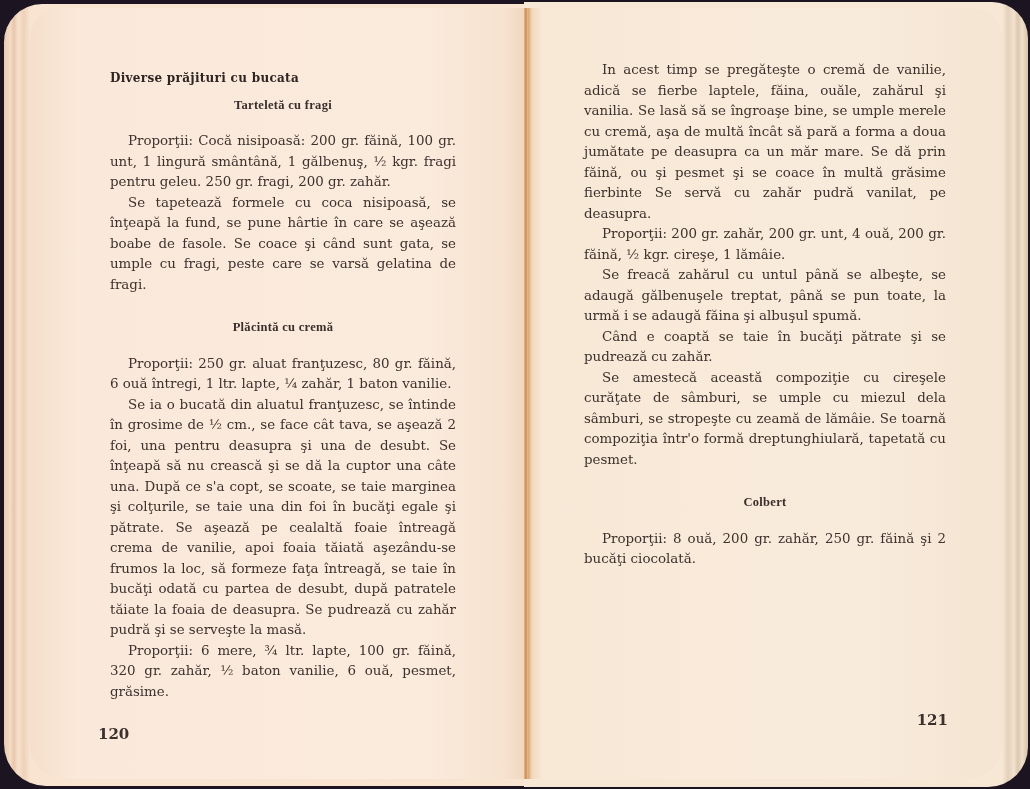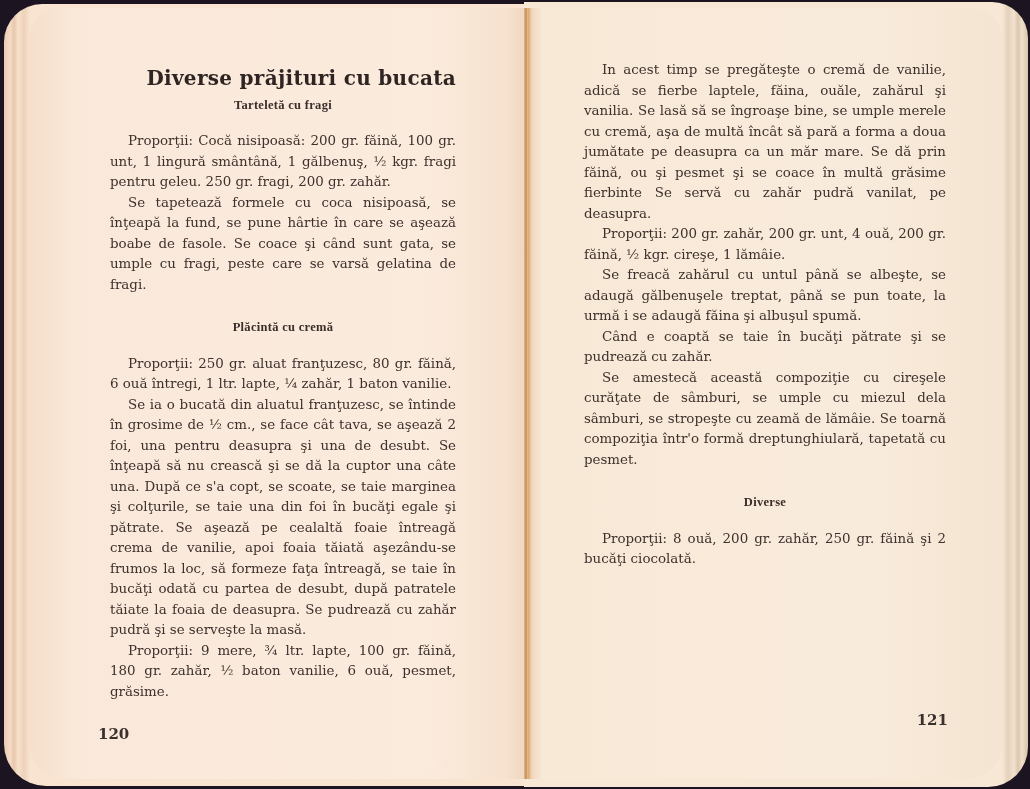--- a/index.html
+++ b/index.html
@@ -43,21 +43,21 @@
     }
     .text-block {
       position: absolute;
       font-size: 13.4px; line-height: 20.5px;
       text-align: justify;
       color: #3d312d;
     }
     .left .text-block { left: 80px; width: 346px; top: 50px; }
     .right .text-block { left: 56px; width: 362px; top: 52px; }
     .main-title {
-      text-align: right; font-weight: bold; font-size: 20px;
+      text-align: left; font-weight: bold; font-size: 12px;
       letter-spacing: 0.3px; margin: 10px 0 6px 0; color: #2e2422;
     }
     .recipe-title {
       text-align: center; font-weight: bold; font-size: 12.5px;
       margin: 0 0 16px 0; letter-spacing: 0.3px; color: #3a2e2b; font-family: Liberation Serif, serif;
     }
     .recipe-title.spaced { margin-top: 22px; }
     p { margin: 0; text-indent: 18px; }
     .page-number {
       position: absolute; font-size: 15px; font-weight: bold; color: #3a302d;
@@ -82,21 +82,21 @@
         <p>Se tapetează formele cu coca nisipoasă, se înţeapă la fund, se pune hârtie în care se aşează boabe de fasole. Se coace şi când sunt gata, se umple cu fragi, peste care se varsă gelatina de fragi.</p>
       </div>
 
       <div>
         <div class="recipe-title spaced">Plăcintă cu cremă</div>
         <p>Proporţii: 250 gr. aluat franţuzesc, 80 gr. făină, 6 ouă întregi, 1 ltr. lapte, ¼ zahăr, 1 baton vanilie.</p>
         <p>Se ia o bucată din aluatul franţuzesc, se întinde în grosime de ½ cm., se face cât tava, se aşează 2 foi, una pentru deasupra şi una de desubt. Se înţeapă să nu crească şi se dă la cuptor una câte una. După ce s'a copt, se scoate, se taie marginea şi colţurile, se taie una din foi în bucăţi egale şi pătrate. Se aşează pe cealaltă foaie întreagă crema de vanilie, apoi foaia tăiată aşezându-se frumos la loc, să formeze faţa întreagă, se taie în bucăţi odată cu partea de desubt, după patratele tăiate la foaia de deasupra. Se pudrează cu zahăr pudră şi se serveşte la masă.</p>
       </div>
 
       <div>
-        <p>Proporţii: 9 mere, ¾ ltr. lapte, 100 gr. făină, 180 gr. zahăr, ½ baton vanilie, 6 ouă, pesmet, grăsime.</p>
+        <p>Proporţii: 6 mere, ¾ ltr. lapte, 100 gr. făină, 320 gr. zahăr, ½ baton vanilie, 6 ouă, pesmet, grăsime.</p>
       </div>
     </div>
     <div class="page-number">120</div>
   </div>
 
   <div class="gutter"></div>
 
   <div class="page right">
     <div class="text-block">
       <div>
@@ -104,19 +104,19 @@
       </div>
 
       <div>
         <p>Proporţii: 200 gr. zahăr, 200 gr. unt, 4 ouă, 200 gr. făină, ½ kgr. cireşe, 1 lămâie.</p>
         <p>Se freacă zahărul cu untul până se albeşte, se adaugă gălbenuşele treptat, până se pun toate, la urmă i se adaugă făina şi albuşul spumă.</p>
         <p>Când e coaptă se taie în bucăţi pătrate şi se pudrează cu zahăr.</p>
         <p>Se amestecă această compoziţie cu cireşele curăţate de sâmburi, se umple cu miezul dela sâmburi, se stropeşte cu zeamă de lămâie. Se toarnă compoziţia într'o formă dreptunghiulară, tapetată cu pesmet.</p>
       </div>
 
       <div>
-        <div class="recipe-title spaced">Diverse</div>
+        <div class="recipe-title spaced">Colbert</div>
         <p>Proporţii: 8 ouă, 200 gr. zahăr, 250 gr. făină şi 2 bucăţi ciocolată.</p>
       </div>
     </div>
     <div class="page-number">121</div>
   </div>
 </div>
 
 </body></html>

